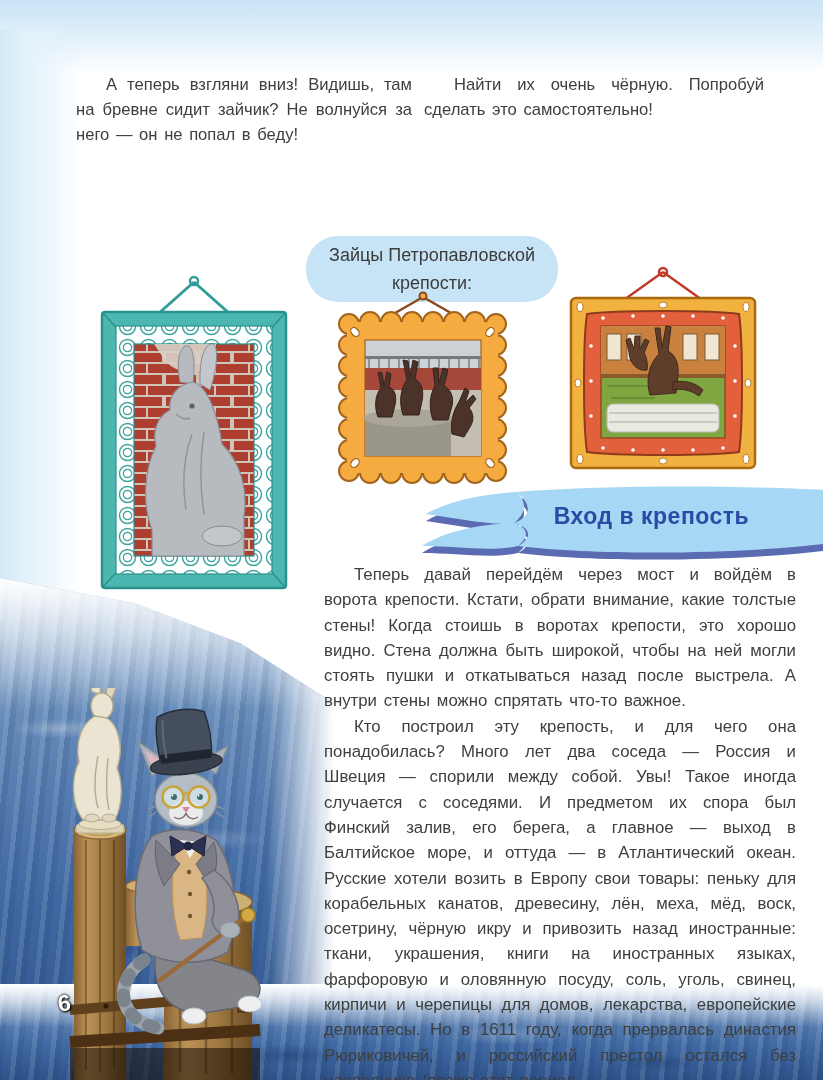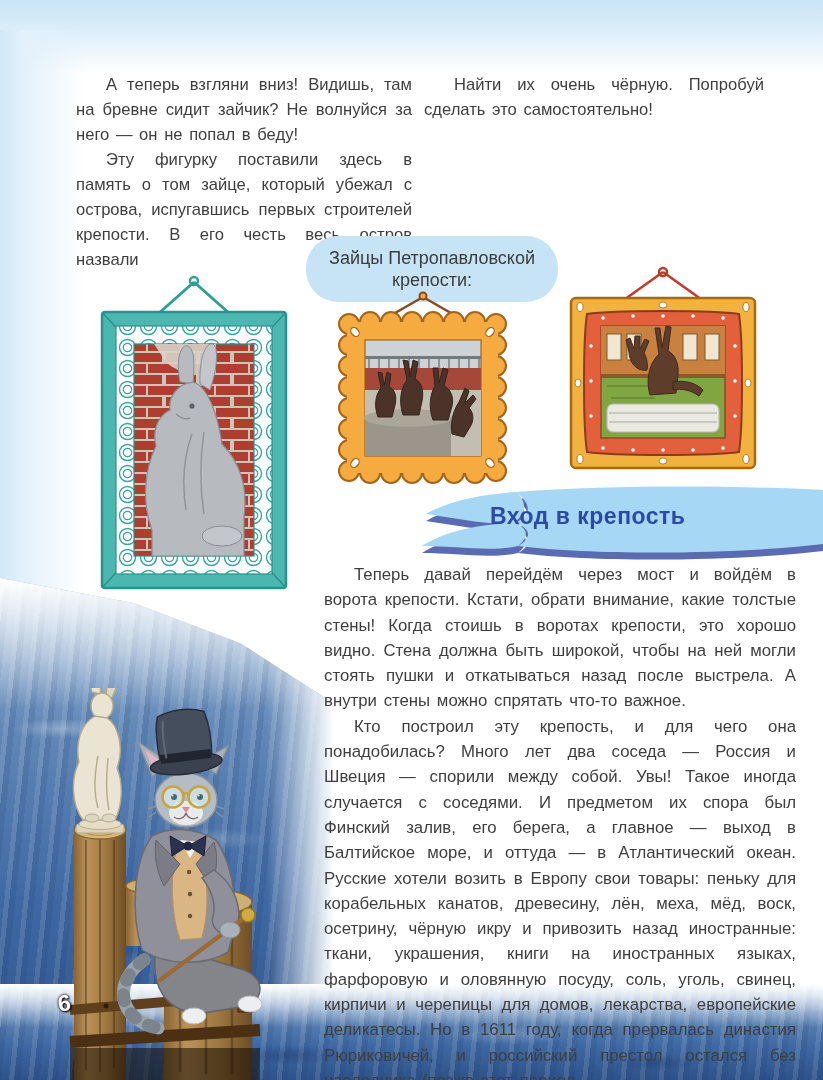--- a/index.html
+++ b/index.html
@@ -39,26 +39,26 @@
     text-align:justify;word-spacing:2px;}
   .textcol p{margin:0;}
   .indent{text-indent:30px;}
   .col-left{left:76px;top:72px;width:336px;}
   .col-right{left:424px;top:72px;width:340px;}
   .main-text{left:324px;top:562px;width:472px;font-size:16.8px;line-height:25.3px;}
 
   
   .bubble{position:absolute;left:306px;top:236px;width:252px;height:66px;
     background:#c6e4f5;border-radius:32px;display:flex;align-items:center;justify-content:center;
-    text-align:center;color:#3c3c3c;font-size:18px;line-height:22px;padding:0 12px;box-sizing:border-box;}
+    text-align:center;color:#3c3c3c;font-size:18px;line-height:28px;padding:0 12px;box-sizing:border-box;}
 
   
   .banner{position:absolute;left:420px;top:478px;width:403px;height:92px;}
   .banner svg{position:absolute;inset:0;}
-  .banner-title{position:absolute;left:490px;top:503px;width:323px;text-align:left;
+  .banner-title{position:absolute;left:490px;top:503px;width:323px;text-align:center;
     font-size:23px;font-weight:bold;color:#2b4aa5;letter-spacing:.5px;}
 
   
   .frame{position:absolute;}
   .frame1{left:96px;top:274px;width:196px;height:320px;}
   .frame2{left:333px;top:290px;width:180px;height:196px;}
   .frame3{left:563px;top:266px;width:200px;height:208px;}
 
   .cat-scene{position:absolute;left:46px;top:688px;width:272px;height:392px;}
 
@@ -71,21 +71,20 @@
 <div class="page">
 
   <div class="border-top"></div>
   <div class="border-left"></div>
 
   <div class="water water-left"></div>
   <div class="water water-bottom"></div>
 
   <div class="textcol col-left">
     <p class="indent">А теперь взгляни вниз! Видишь, там на бревне сидит зайчик? Не волнуйся за него — он не попал в беду!</p>
-    <p class="indent">Эту фигурку поставили здесь в память о том зайце, который убежал с острова, испугавшись первых строителей крепости. В его честь весь остров назвали</p>
   </div>
   <div class="textcol col-right">
     <p class="indent">Найти их очень чёрную. Попробуй сделать это самостоятельно!</p>
   </div>
 
   <div class="bubble">
     <span>Зайцы Петропавловской крепости:</span>
   </div>
 
   <svg class="frame frame1" viewBox="0 0 196 320">

